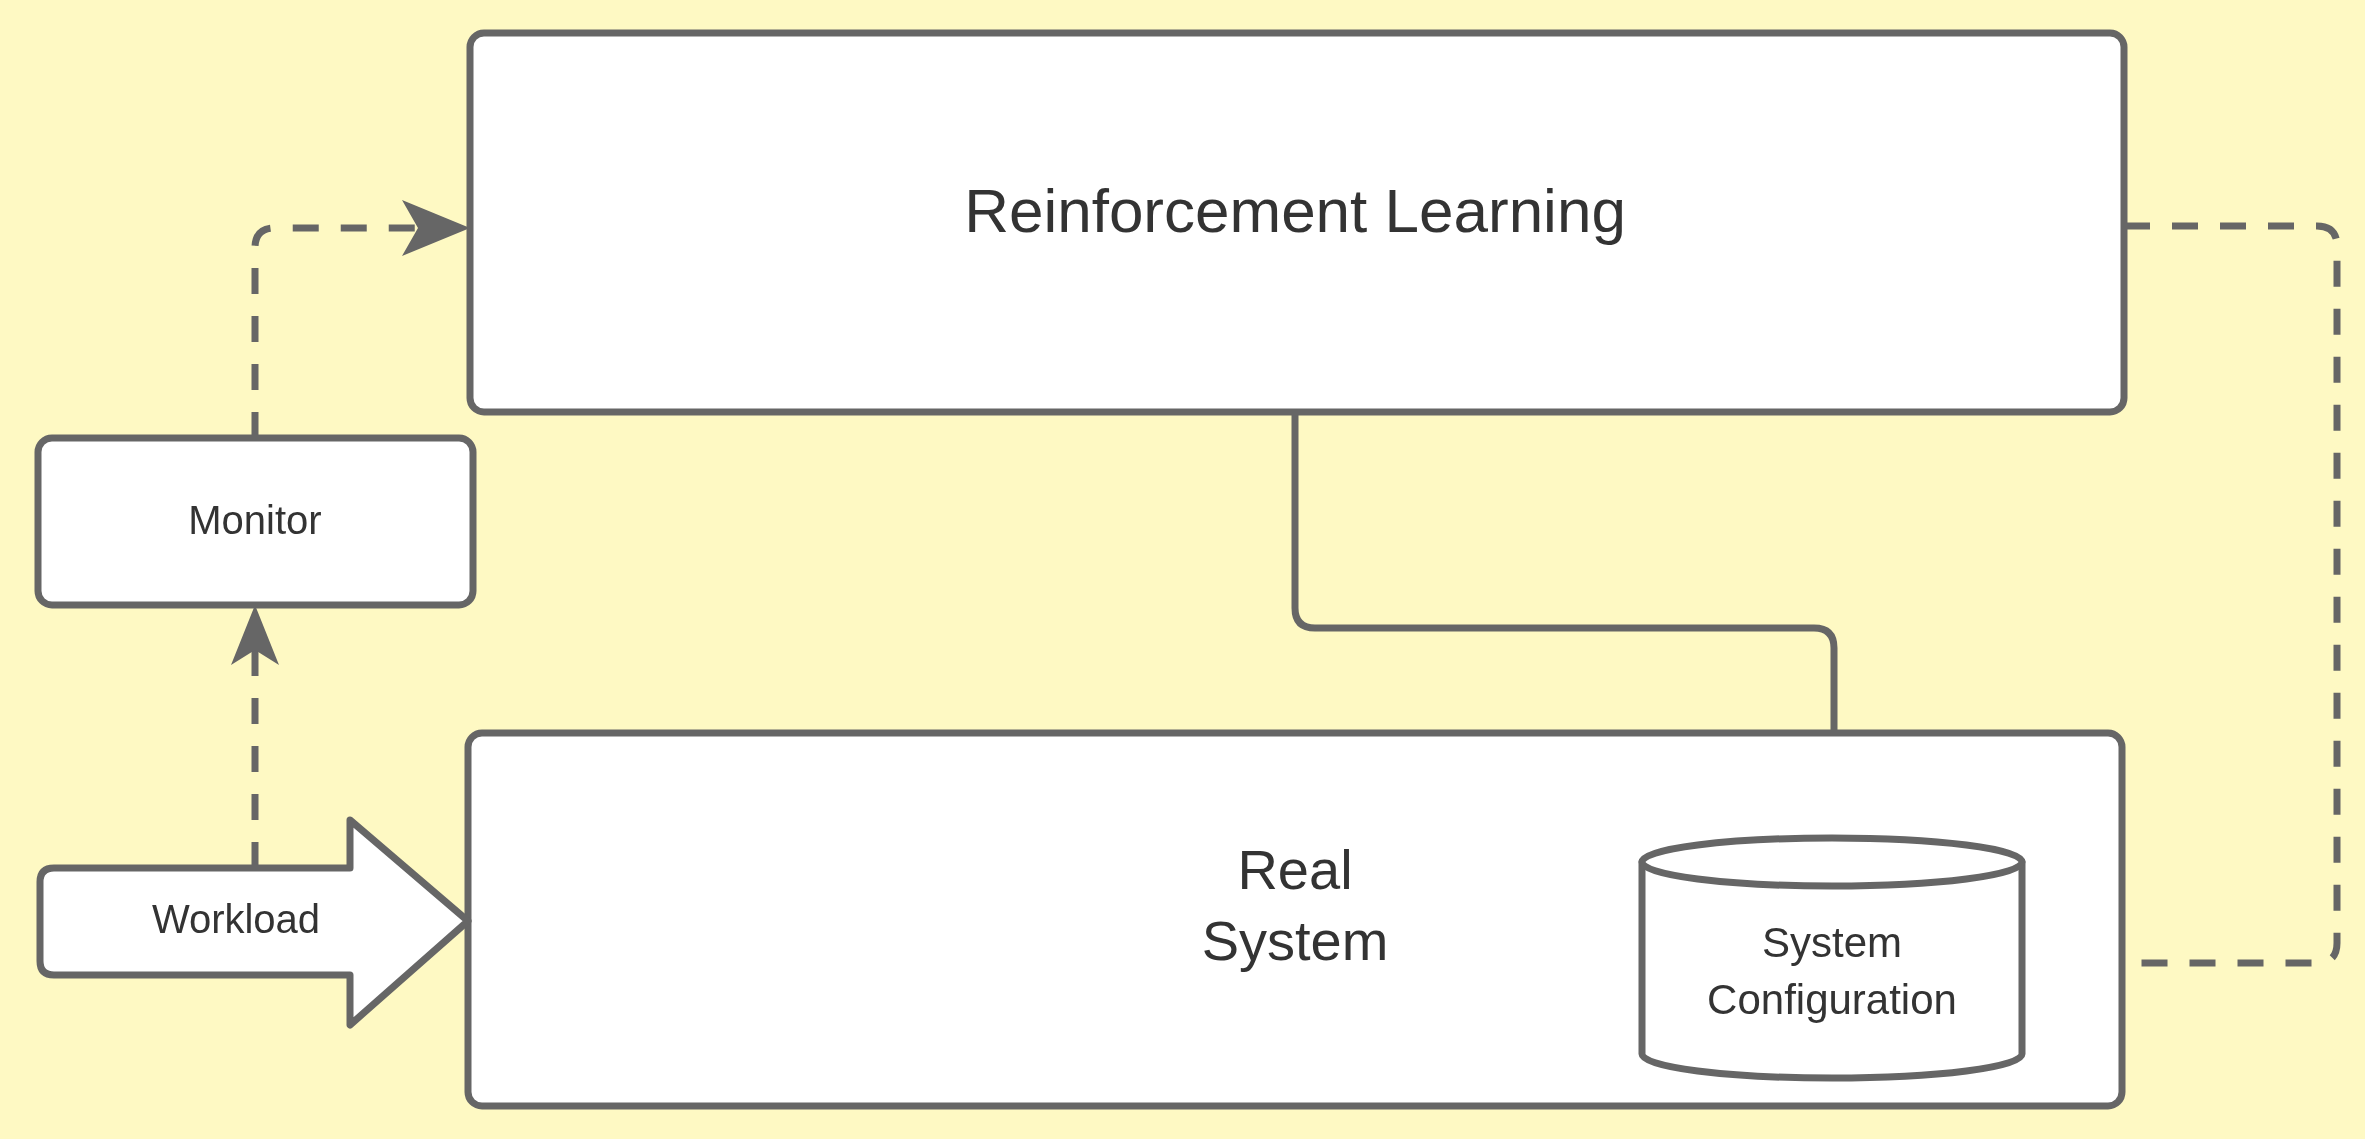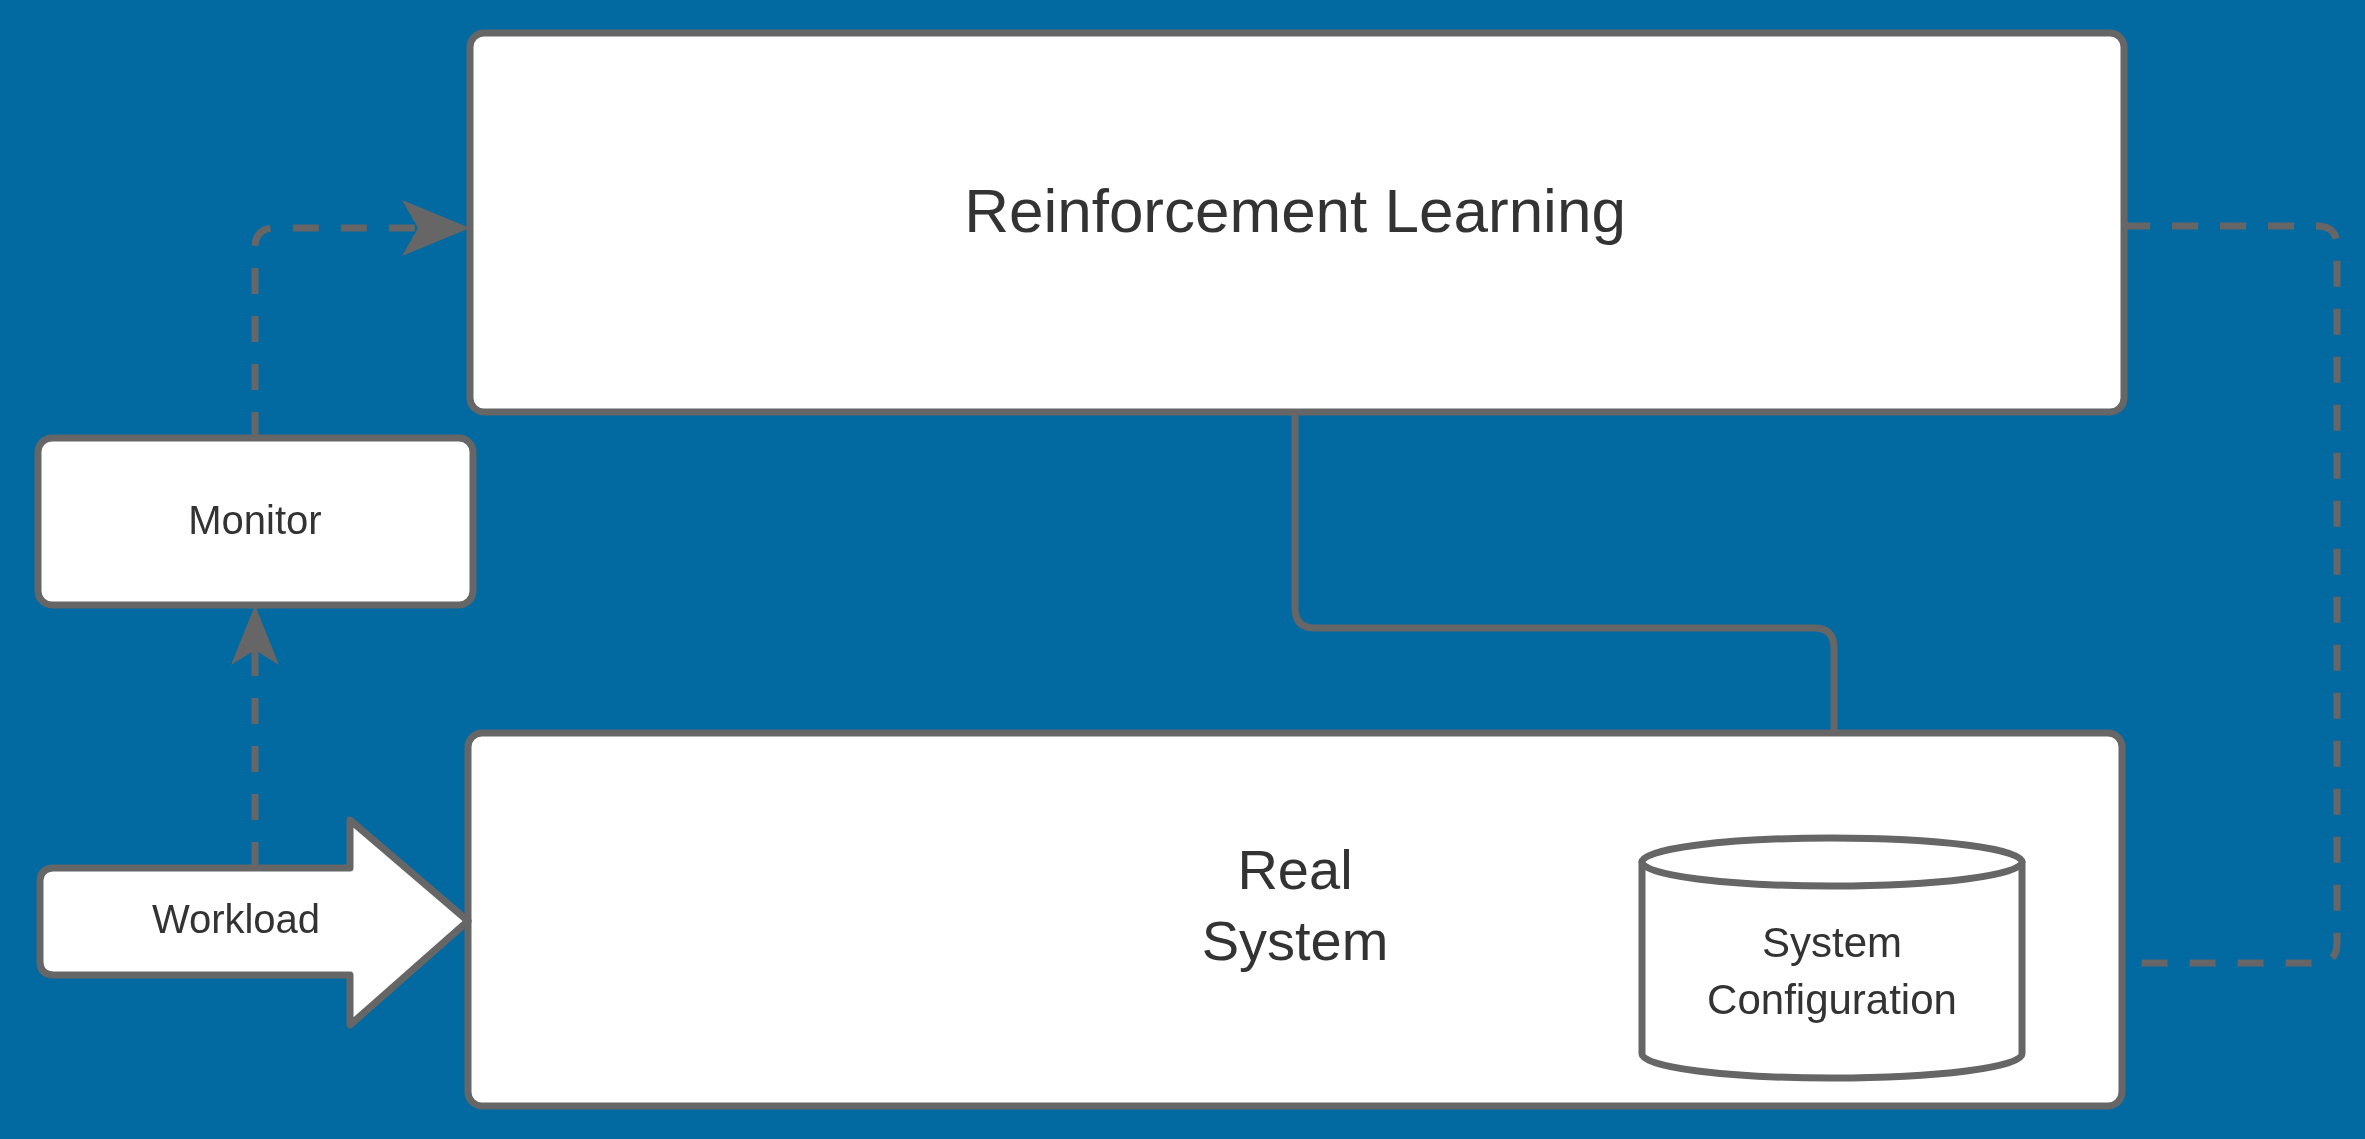--- a/index.html
+++ b/index.html
@@ -11,21 +11,21 @@
   body {
     width: 2365px;
     height: 1139px;
     font-family: "Liberation Sans", sans-serif;
     overflow: hidden;
   }
   #diagram-root {
     position: relative;
     width: 2365px;
     height: 1139px;
-    background: #0369a1;
+    background: #fef9c3;
   }
   svg#diagram-svg {
     display: block;
     width: 2365px;
     height: 1139px;
   }
   .node-shape {
     fill: #ffffff;
     stroke: #666666;
     stroke-width: 7;

